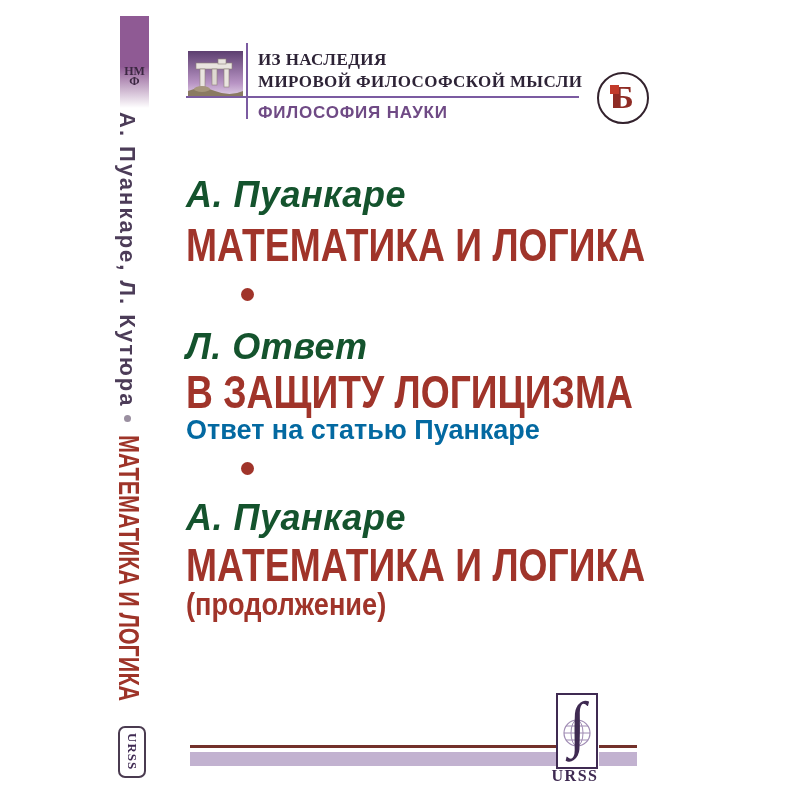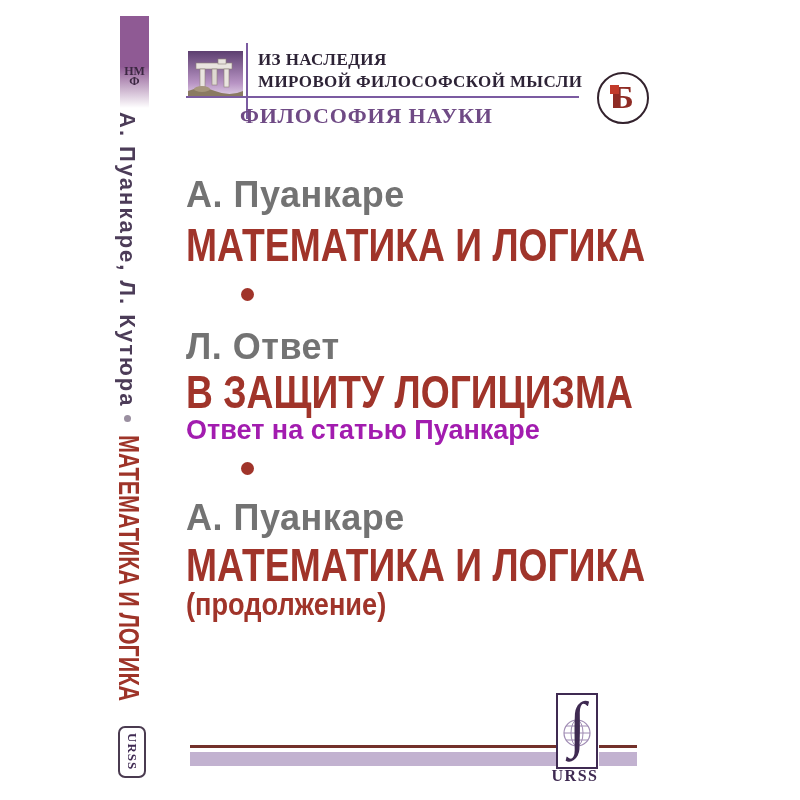--- a/index.html
+++ b/index.html
@@ -24,37 +24,37 @@
     justify-content:center;background:#fff;}
   .spine-urss-badge span{writing-mode:vertical-rl;font-family:"Liberation Serif",serif;
     font-weight:bold;font-size:13px;letter-spacing:1px;color:#3f2a52;}
 
   
   .emblem{position:absolute;left:188px;top:35px;width:55px;height:46px;}
   .vline-top{position:absolute;left:246px;top:27px;width:2px;height:76px;background:#7b5ba1;}
   .hline-top{position:absolute;left:186px;top:80px;width:393px;height:2px;background:#7b5ba1;}
   .series-title{position:absolute;left:258px;top:33px;font-family:"Liberation Serif",serif;
     font-weight:bold;font-size:17px;line-height:22px;color:#2d2336;letter-spacing:0.4px;}
-  .series-subtitle{position:absolute;left:240px;top:87px;font-family:Liberation Serif, serif;
-    font-weight:bold;font-size:22px;color:#6f4a85;letter-spacing:0.8px;}
+  .series-subtitle{position:absolute;left:258px;top:87px;font-family:Liberation Sans, sans-serif;
+    font-weight:bold;font-size:17px;color:#6f4a85;letter-spacing:0.8px;}
   .logo-circle{position:absolute;left:597px;top:56px;width:48px;height:48px;border-radius:50%;
     border:2px solid #33222d;background:#fff;}
   .logo-b{position:absolute;left:0;top:5px;width:100%;text-align:center;
     font-family:"Liberation Serif",serif;font-weight:bold;font-size:32px;color:#8e2b24;}
   .logo-sq{position:absolute;left:11px;top:11px;width:9px;height:9px;background:#c23a2a;}
   .logo-sq-stem{position:absolute;left:14px;top:20px;width:3px;height:14px;background:#8e2b24;}
 
   
-  .author{position:absolute;left:186px;font-size:36px;font-weight:bold;color:#737373;
-    letter-spacing:0.5px;}
+  .author{position:absolute;left:186px;font-size:36px;font-weight:bold;color:#14532d;
+    letter-spacing:0.5px;font-style:italic;}
   .big-title{position:absolute;left:186px;font-size:46px;font-weight:bold;color:#a0342a;
     transform:scaleX(0.81);transform-origin:0 50%;white-space:nowrap;}
   .note-title{position:absolute;left:186px;font-size:32px;font-weight:bold;color:#a0342a;
     transform:scaleX(0.85);transform-origin:0 50%;white-space:nowrap;}
-  .sub-title{position:absolute;left:186px;font-size:27px;font-weight:bold;color:#a21caf;}
+  .sub-title{position:absolute;left:186px;font-size:27px;font-weight:bold;color:#0369a1;}
   .dot{position:absolute;left:241px;width:13px;height:13px;border-radius:50%;background:#a0342a;}
 
   
   .bline{position:absolute;height:3px;background:#73312a;z-index:1;}
   .bband{position:absolute;height:14px;background:#c2b2d0;z-index:1;}
   .urss-box{position:absolute;left:556px;top:677px;width:38px;height:72px;background:#fff;
     border:2px solid #3f2a52;z-index:2;}
   .urss-integral{position:absolute;left:0;top:-6px;width:100%;text-align:center;
     font-family:"Liberation Serif",serif;font-style:italic;font-weight:bold;font-size:62px;
     color:#3f2a52;}

